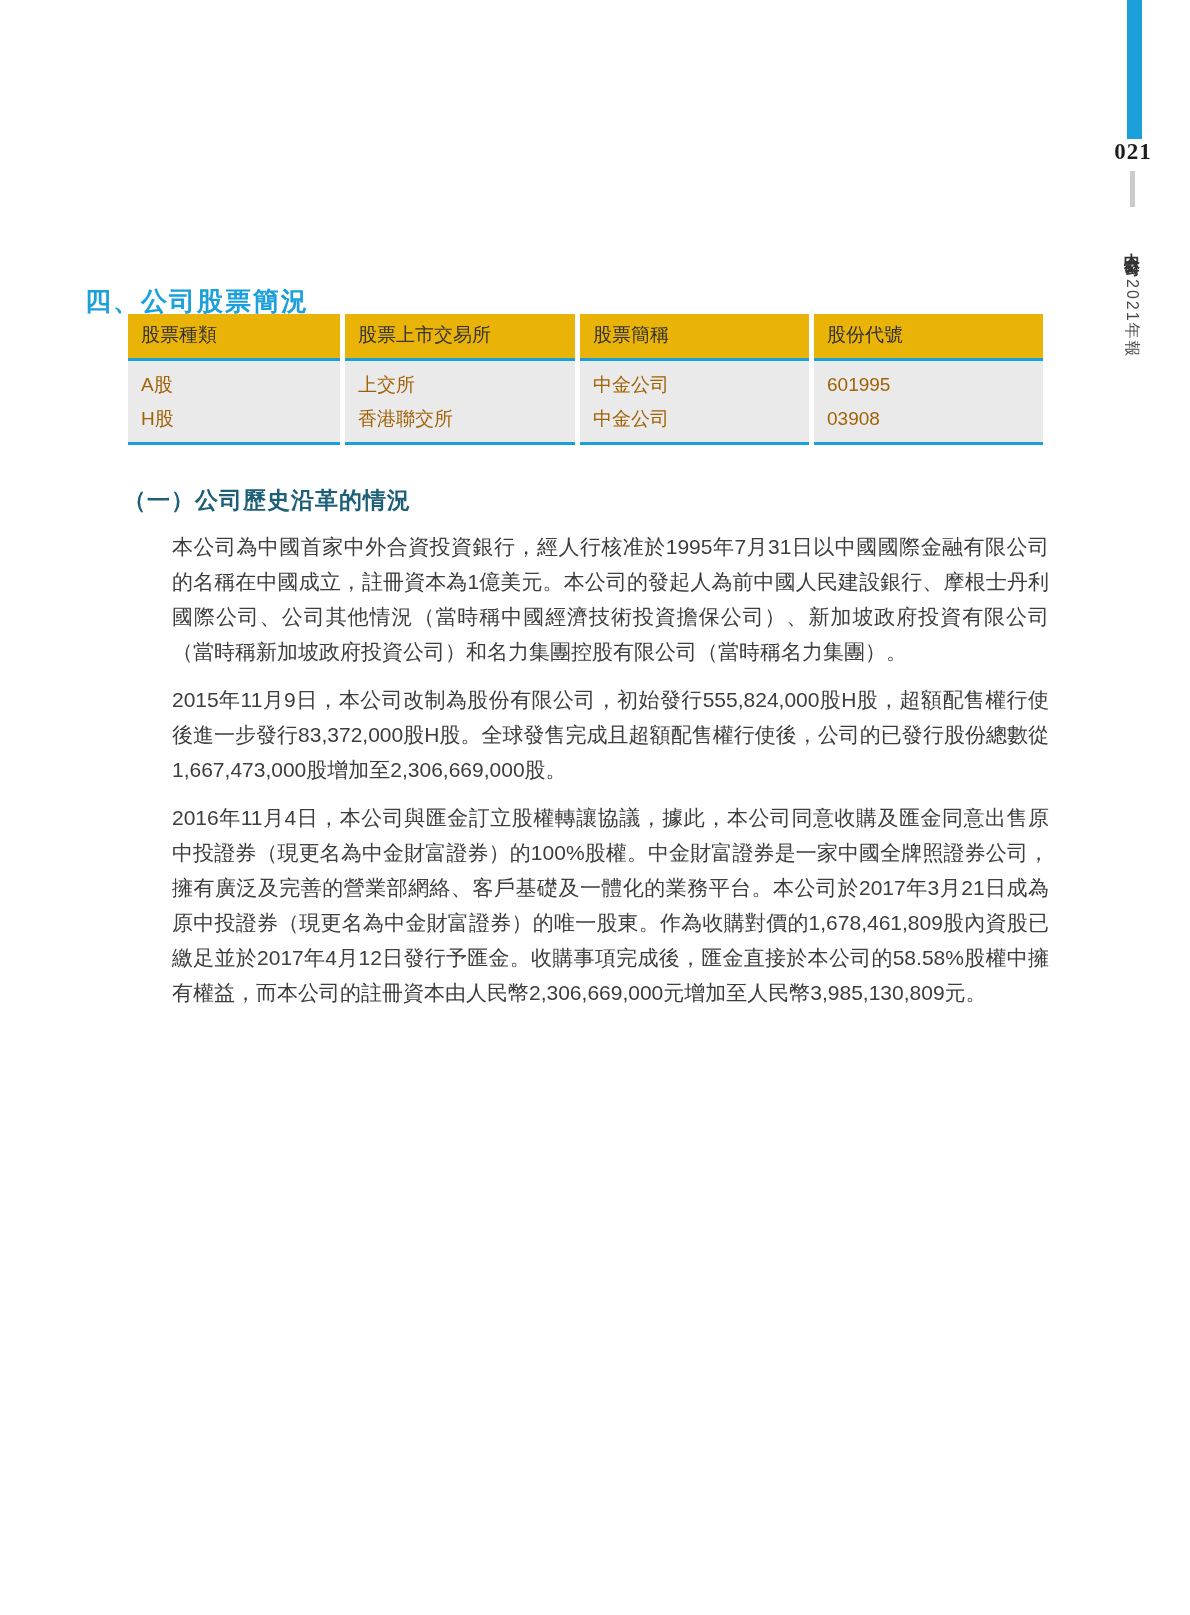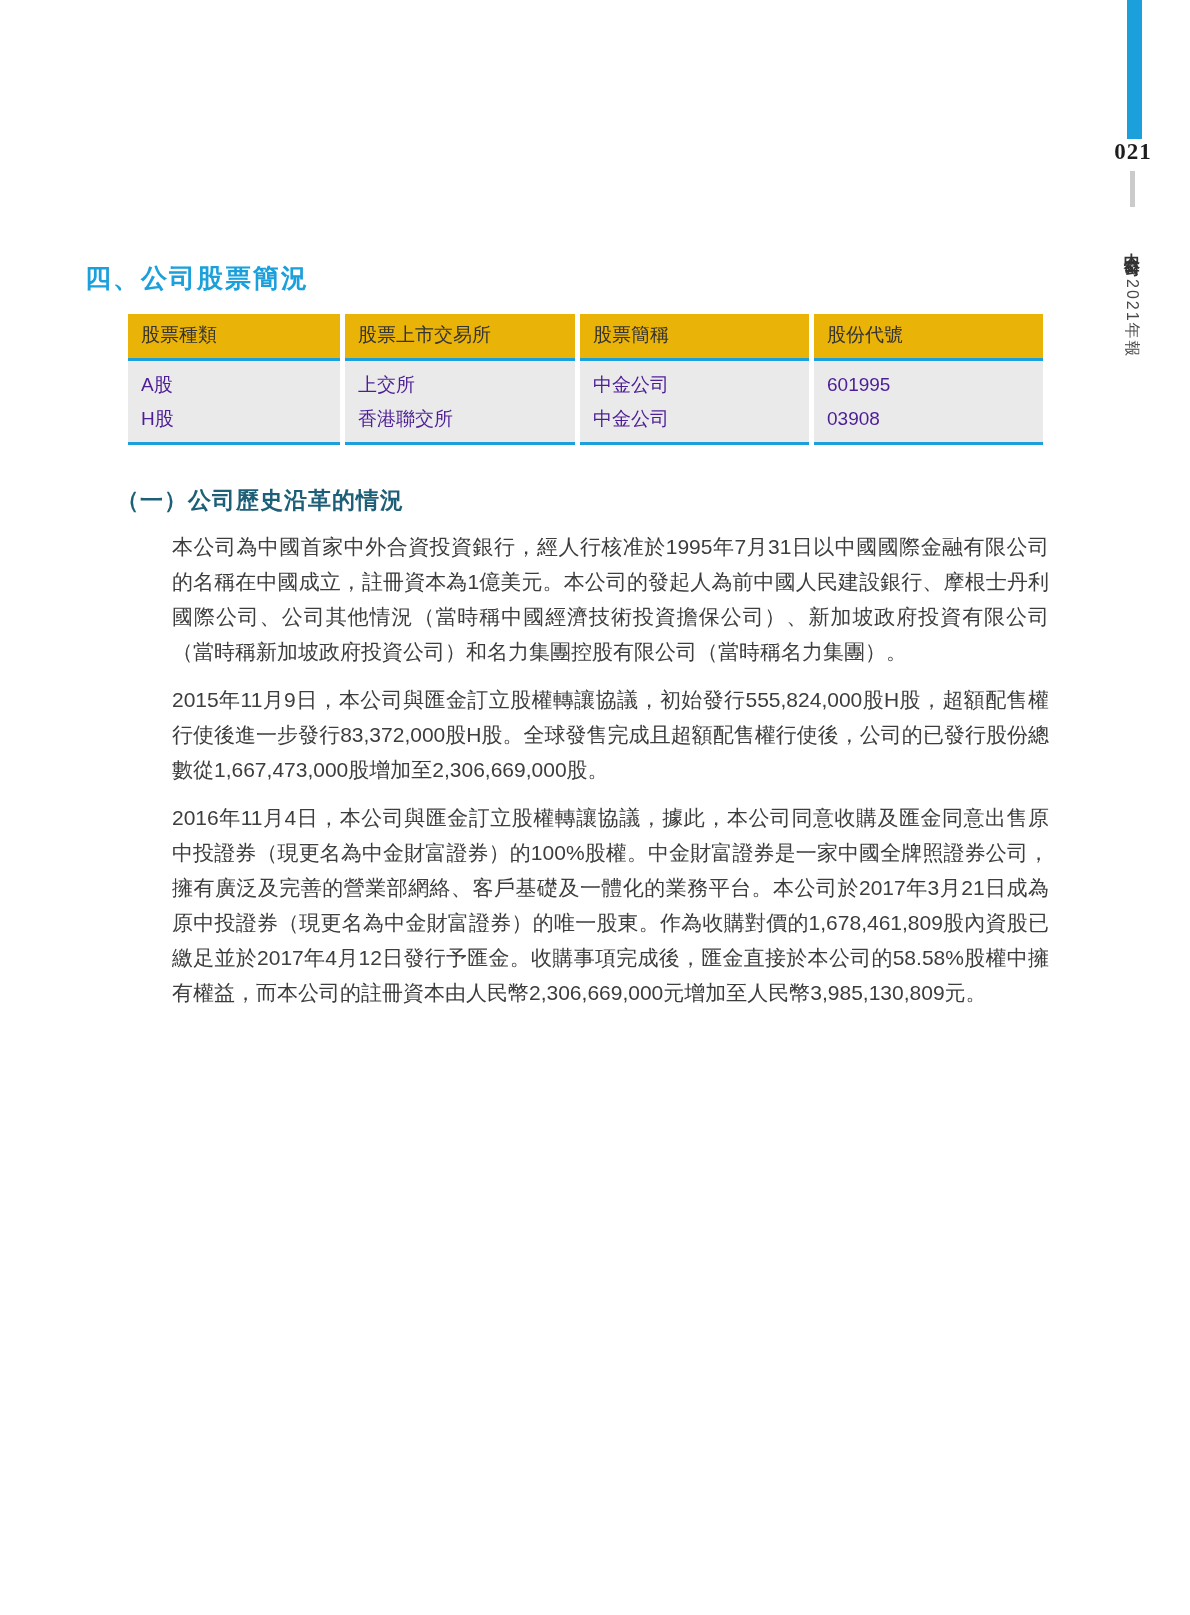--- a/index.html
+++ b/index.html
@@ -50,45 +50,45 @@
   .side-title .year{
     text-orientation:sideways;
     letter-spacing:2px;color:#4a4a4a;
   }
   
   .h-main{
     position:absolute;left:85px;
     font-size:26px;font-weight:bold;color:var(--accent);
     letter-spacing:2px;
   }
-  #sec4-title{top:261px;}
+  #sec4-title{top:284px;}
   #sec5-title{top:441px;}
   .h-sub{
-    position:absolute;left:116px;top:485px;
+    position:absolute;left:123px;top:485px;
     font-size:23px;font-weight:bold;color:var(--subhead);
     letter-spacing:1px;
   }
   
   .share-table-wrap{
     position:absolute;left:123px;top:314px;width:925px;
   }
   table.share-table{
     width:100%;table-layout:fixed;
     border-collapse:separate;border-spacing:5px 0;
   }
   .share-table th{
     text-align:left;font-weight:normal;
     font-size:19px;color:#333;
     padding:8px 0 10px 13px;
     border-bottom:3px solid var(--accent);
     background:#eab308;
   }
   .share-table td{
     background:var(--table-bg);
-    font-size:19px;color:#4c1d95;
+    font-size:19px;color:#a16207;
     padding:2px 8px 2px 13px;
     line-height:30px;
   }
   .share-table tr.first td{padding-top:9px;}
   .share-table tr.last td{
     padding-bottom:8px;
     border-bottom:3px solid var(--accent);
   }
   
   .history{
@@ -144,17 +144,17 @@
           <td>03908</td>
         </tr>
       </tbody>
     </table>
   </div>
 
   <h2 class="h-sub">（一）公司歷史沿革的情況</h2>
 
   <div class="history">
     <p>本公司為中國首家中外合資投資銀行，經人行核准於1995年7月31日以中國國際金融有限公司的名稱在中國成立，註冊資本為1億美元。本公司的發起人為前中國人民建設銀行、摩根士丹利國際公司、公司其他情況（當時稱中國經濟技術投資擔保公司）、新加坡政府投資有限公司（當時稱新加坡政府投資公司）和名力集團控股有限公司（當時稱名力集團）。</p>
-    <p>2015年11月9日，本公司與匯金訂立股權轉讓協議，初始發行555,824,000股H股，超額配售權行使後進一步發行83,372,000股H股。全球發售完成且超額配售權行使後，公司的已發行股份總數從1,667,473,000股增加至2,306,669,000股。</p>
+    <p>2015年11月9日，本公司改制為股份有限公司，初始發行555,824,000股H股，超額配售權行使後進一步發行83,372,000股H股。全球發售完成且超額配售權行使後，公司的已發行股份總數從1,667,473,000股增加至2,306,669,000股。</p>
     <p>2016年11月4日，本公司與匯金訂立股權轉讓協議，據此，本公司同意收購及匯金同意出售原中投證券（現更名為中金財富證券）的100%股權。中金財富證券是一家中國全牌照證券公司，擁有廣泛及完善的營業部網絡、客戶基礎及一體化的業務平台。本公司於2017年3月21日成為原中投證券（現更名為中金財富證券）的唯一股東。作為收購對價的1,678,461,809股內資股已繳足並於2017年4月12日發行予匯金。收購事項完成後，匯金直接於本公司的58.58%股權中擁有權益，而本公司的註冊資本由人民幣2,306,669,000元增加至人民幣3,985,130,809元。</p>
   </div>
 
 </div>
 
 </body></html>

